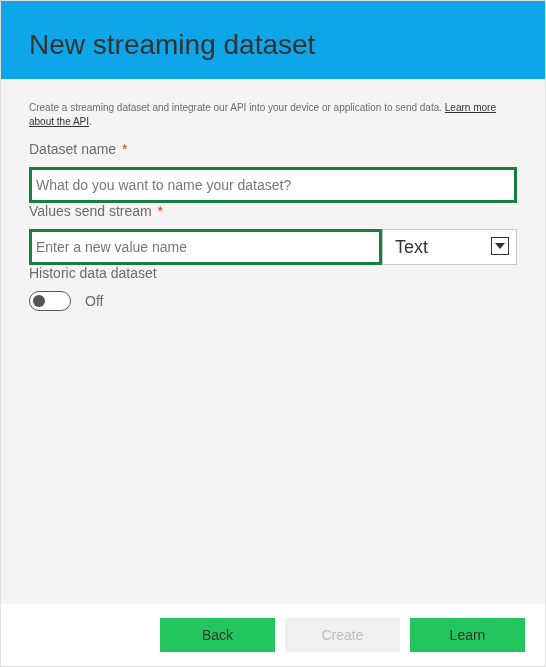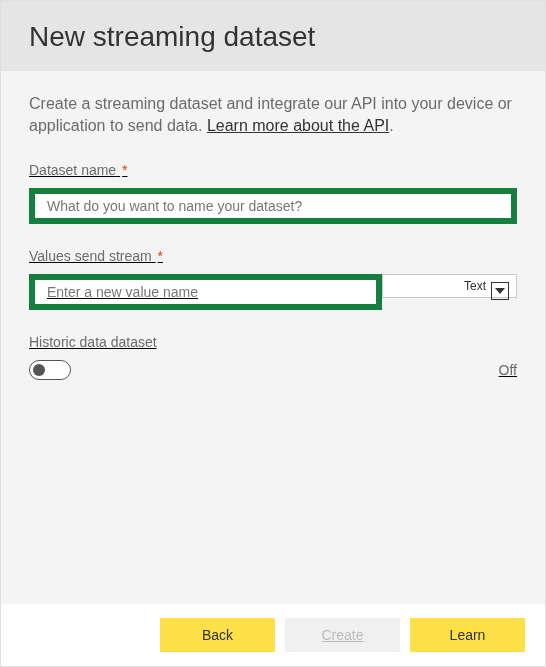--- a/index.html
+++ b/index.html
@@ -15,98 +15,95 @@
       overflow: hidden;
     }
     .dialog {
       width: 100%;
       height: 100%;
       display: flex;
       flex-direction: column;
       border: 1px solid #e0e0e0;
     }
     .header {
-      padding: 20px 28px 18px 28px;
-      background: #e5e5e5;
+      padding: 28px 28px 18px 28px;
+      background: #0ea5e9;
     }
     .header h1 {
       font-weight: 300;
       font-size: 28px;
       color: #333;
     }
     .body {
       flex: 1;
       background: #f4f4f4;
       padding: 22px 28px;
       display: flex;
       flex-direction: column;
     }
     .intro {
       color: #6b6b6b;
-      font-size: 16px;
+      font-size: 10px;
       line-height: 1.4;
-      margin-bottom: 24px;
+      margin-bottom: 12px;
     }
     .intro a {
       color: #333;
       text-decoration: underline;
     }
     .field-label {
       font-size: 14px;
       color: #6b6b6b;
       margin-bottom: 10px;
       display: block;
     }
     .required {
       color: #d83b01;
       margin-left: 2px;
     }
     .text-input {
       width: 100%;
       height: 36px;
-      padding: 0 12px;
-      font-size: 14px;
-      color: #333;
-      border: 6px solid #15803d;
+      padding: 0 4px;
+      font-size: 14px;
+      color: #333;
+      border: 3px solid #15803d;
       background: #fff;
       outline: none;
       font-family: inherit;
     }
     .text-input::placeholder {
       color: #777;
     }
     .field-group {
-      margin-bottom: 24px;
-      text-decoration: underline;
     }
     .values-row {
       display: flex;
       border-radius: 18px;
     }
     .values-row .text-input {
       flex: 1;
     }
     .select-wrap {
       position: relative;
       width: 135px;
     }
     .select-wrap select {
       width: 100%;
-      height: 24px;
+      height: 36px;
       padding: 0 30px 0 12px;
-      font-size: 12px;
+      font-size: 18px;
       color: #333;
       border: 1px solid #c8c8c8;
       background: #fff;
       outline: none;
       font-family: inherit;
       -webkit-appearance: none;
       -moz-appearance: none;
       appearance: none;
-      text-align: right;
     }
     .select-caret {
       position: absolute;
       right: 8px;
       top: 8px;
       width: 18px;
       height: 18px;
       border: 1px solid #333;
       pointer-events: none;
       display: flex;
@@ -115,21 +112,20 @@
     }
     .select-caret svg {
       width: 10px;
       height: 6px;
     }
     .toggle-row {
       display: flex;
       align-items: center;
       gap: 14px;
       margin-top: 4px;
-      justify-content: space-between;
     }
     .toggle {
       width: 42px;
       height: 20px;
       border: 1px solid #555;
       border-radius: 10px;
       background: #fff;
       position: relative;
       cursor: pointer;
     }
@@ -153,28 +149,27 @@
       justify-content: flex-end;
       gap: 10px;
     }
     .btn {
       min-width: 115px;
       height: 34px;
       border: none;
       font-size: 14px;
       font-family: inherit;
       cursor: pointer;
-      background: #fde047;
+      background: #22c55e;
       color: #333;
     }
     .btn.disabled {
       background: #f0f0f0;
       color: #bdbdbd;
       cursor: default;
-      text-decoration: underline;
     }
   </style>
 </head>
 <body>
 
 <div class="dialog">
 
   <div class="header">
     <h1>New streaming dataset</h1>
   </div>

